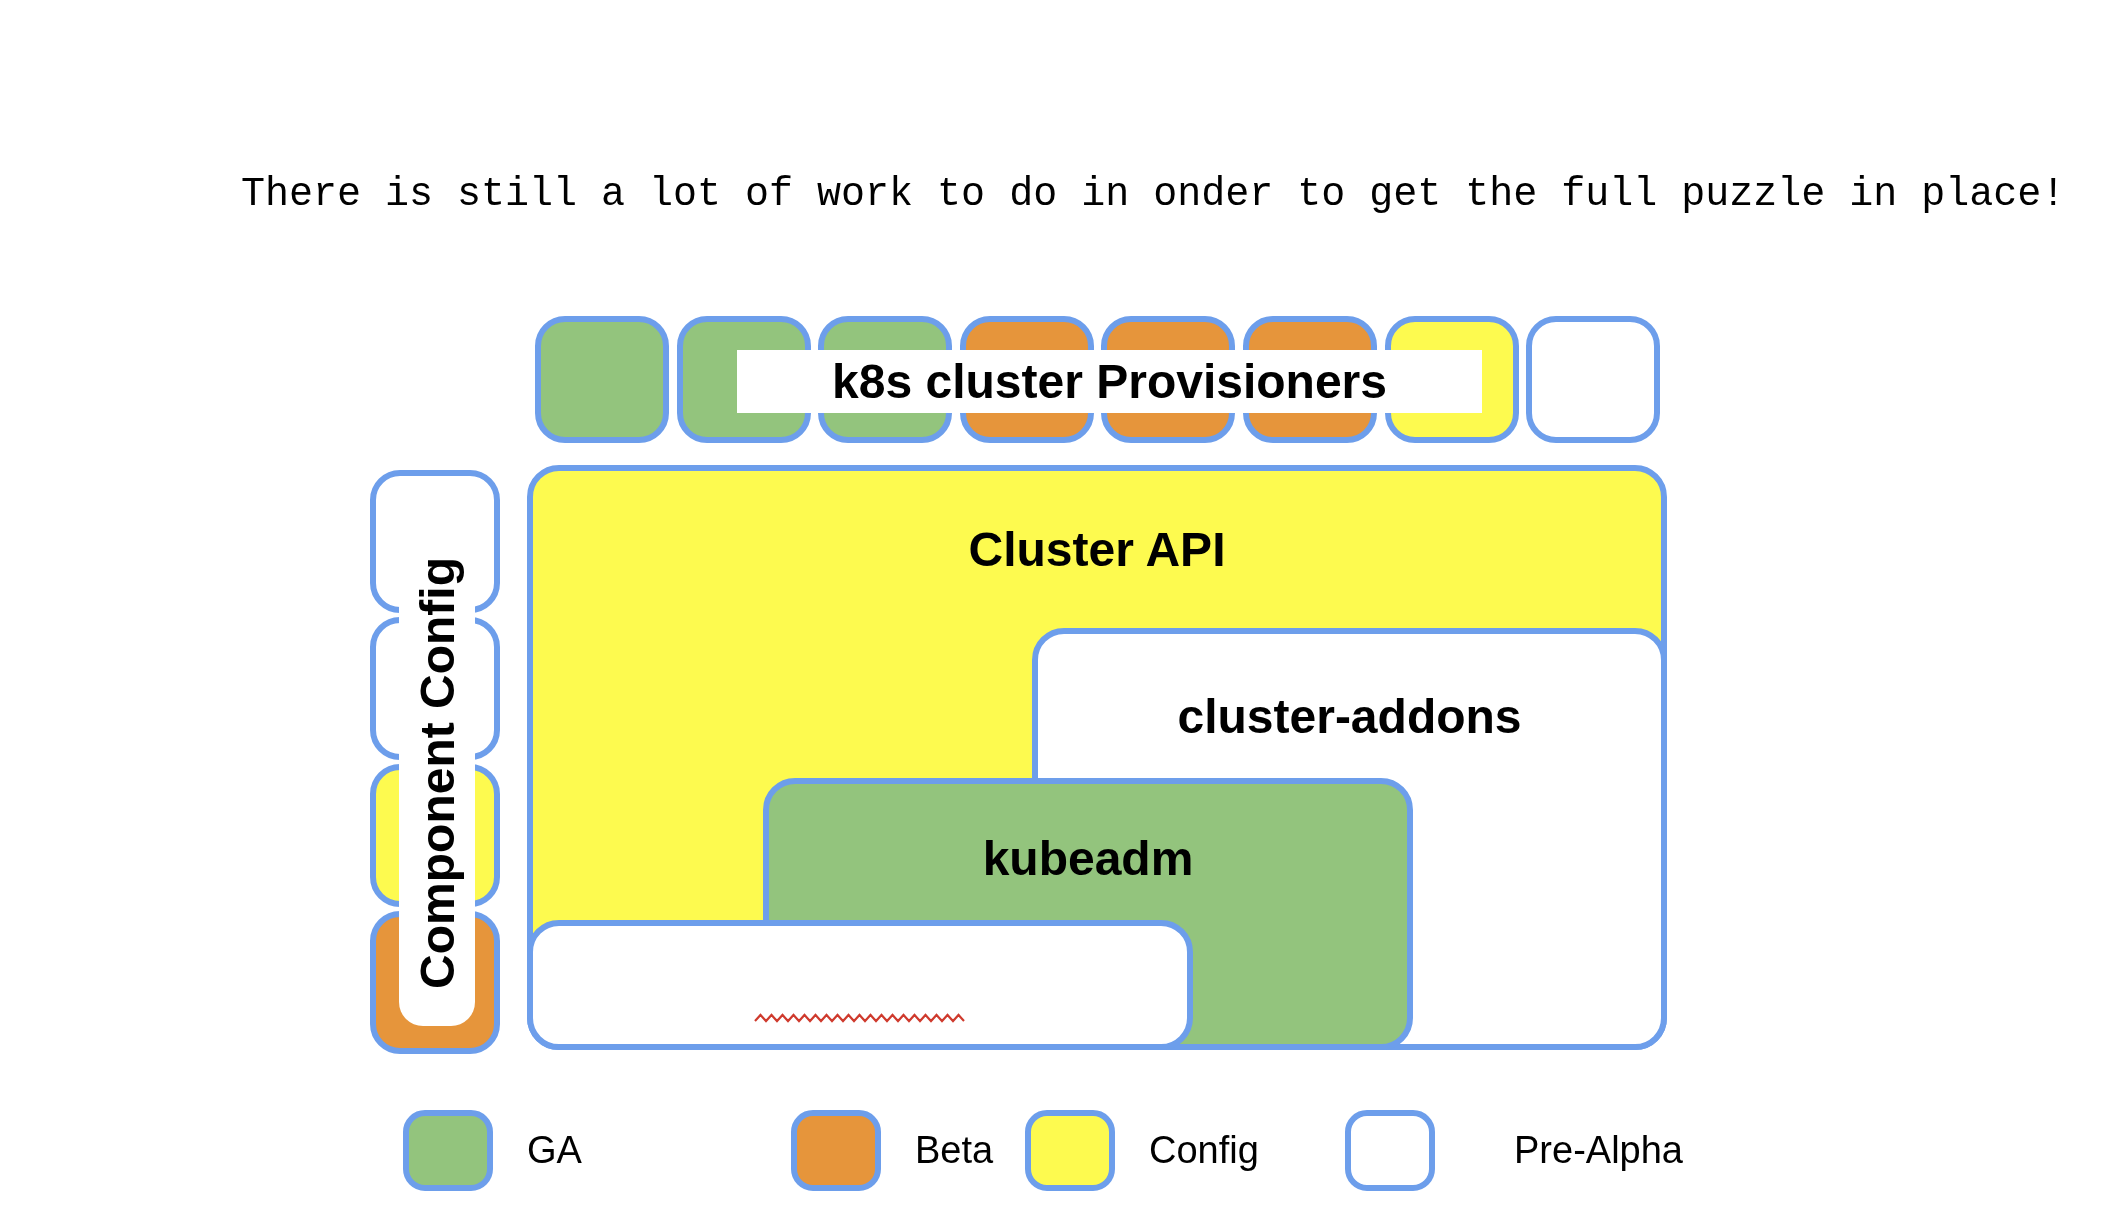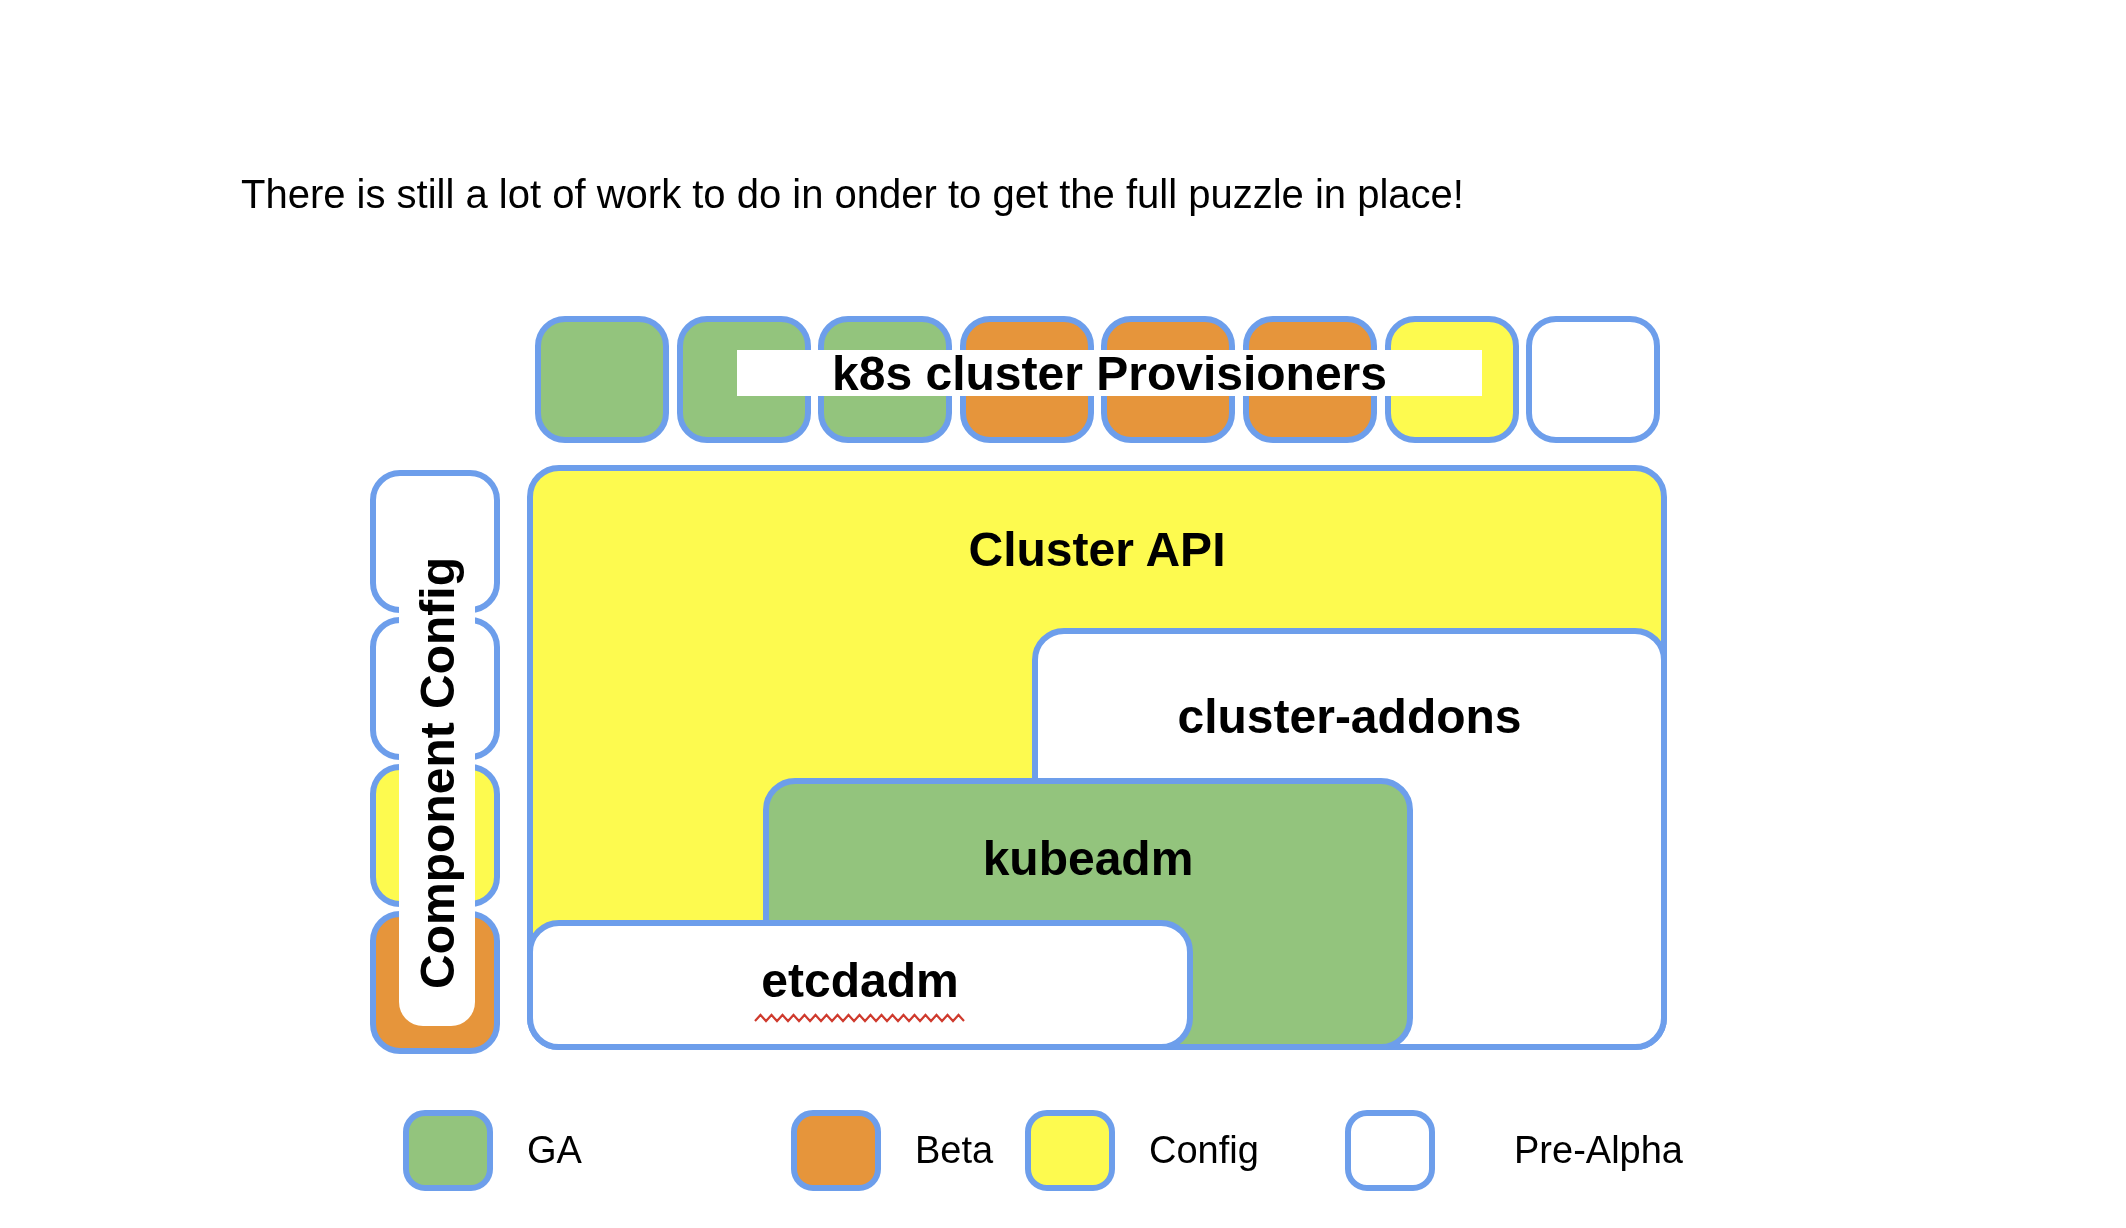--- a/index.html
+++ b/index.html
@@ -24,20 +24,21 @@
     white-space: nowrap;
   }
 
   .subtitle {
     position: absolute;
     left: 241px; top: 172px;
     font-size: 40px;
     font-weight: 400;
     color: #000;
     white-space: nowrap;
+    font-family: Liberation Mono, monospace;
   }
 
   
   .ga       { background: #93c47d; }
   .beta     { background: #e6953b; }
   .alpha    { background: #fdfa4f; }
   .prealpha { background: #ffffff; }
 
   
   .prov-sq {
@@ -53,21 +54,21 @@
   .prov-sq.n3 { left: 818px; }
   .prov-sq.n4 { left: 960px; }
   .prov-sq.n5 { left: 1101px; }
   .prov-sq.n6 { left: 1243px; }
   .prov-sq.n7 { left: 1385px; }
   .prov-sq.n8 { left: 1526px; }
 
   .prov-band {
     position: absolute;
     left: 737px; top: 350px;
-    width: 745px; height: 46px;
+    width: 745px; height: 63px;
     background: #ffffff;
     z-index: 2;
     display: flex; align-items: center; justify-content: center;
   }
   .prov-band span {
     font-size: 48px; font-weight: 700; white-space: nowrap;
   }
 
   
   .cc-sq {
@@ -189,21 +190,20 @@
 
   <div class="big-box box-cluster-addons prealpha">
     <div class="box-label">cluster-addons</div>
   </div>
 
   <div class="big-box box-kubeadm ga">
     <div class="box-label">kubeadm</div>
   </div>
 
   <div class="big-box box-etcdadm prealpha">
-    <div class="box-label">etcdadm</div>
     <div class="squiggle">
       <svg width="212" height="11" viewBox="0 0 212 11">
         <path d="M1 9l5.5-6 5.5 6 5.5-6 5.5 6 5.5-6 5.5 6 5.5-6 5.5 6 5.5-6 5.5 6 5.5-6 5.5 6 5.5-6 5.5 6 5.5-6 5.5 6 5.5-6 5.5 6 5.5-6 5.5 6 5.5-6 5.5 6 5.5-6 5.5 6 5.5-6 5.5 6 5.5-6 5.5 6 5.5-6 5.5 6 5.5-6 5.5 6 5.5-6 5.5 6 5.5-6 5.5 6 5.5-6 5.5 6" fill="none" stroke="#cf3a2d" stroke-width="2.2"></path>
       </svg>
     </div>
   </div>
 
   <div>
     <div class="legend-item n1">
       <div class="legend-swatch ga"></div>

